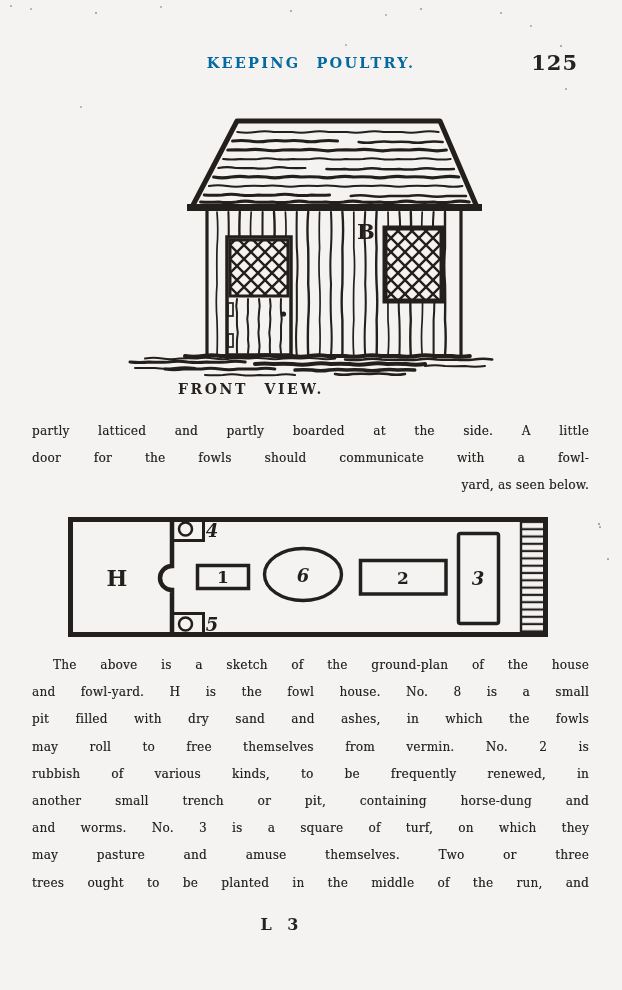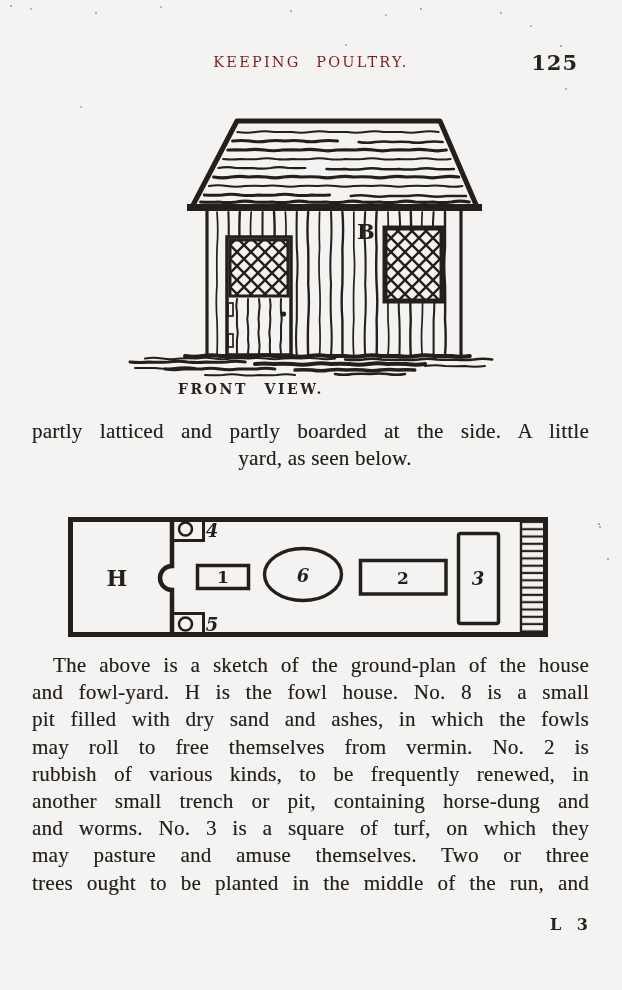--- a/index.html
+++ b/index.html
@@ -9,55 +9,54 @@
     font-family:"DejaVu Serif", serif;
     color:#221f1c;
     overflow:hidden;
   }
   #page{position:relative;width:622px;height:990px;background:#f4f3f1;}
 
   
   .running-head{
     position:absolute;top:54px;left:0;width:622px;height:26px;
     text-align:center;
-    font-size:14.5px;font-weight:normal;letter-spacing:2.2px;word-spacing:9px;
-    color:#7f1d1d;
+    font-size:14.5px;font-weight:bold;letter-spacing:2.2px;word-spacing:9px;
+    color:#0369a1;
   }
   .page-number{
     position:absolute;top:50px;right:44px;
     font-size:21px;font-weight:bold;letter-spacing:1px;color:#26221f;margin-left:16px;
   }
 
   
   .fig-house{position:absolute;left:125px;top:112px;}
   .fig-caption{
     position:absolute;top:381px;left:0;width:502px;text-align:center;
     font-size:14px;font-weight:bold;letter-spacing:2.6px;word-spacing:9px;
     color:#26221f;
   }
   .fig-plan{position:absolute;left:64px;top:511px;}
 
   
   .textblock{position:absolute;left:32px;width:557px;}
   #para1{top:418px;}
   #para2{top:652px;}
   .jline{
-    font-size:21px;line-height:27.2px;height:27.2px;overflow:hidden;
+    font-size:12px;line-height:27.2px;height:27.2px;overflow:hidden;
     text-align:justify;letter-spacing:0.25px;
     text-shadow:0.35px 0.35px 0 rgba(34,31,28,0.45);
     white-space:normal;
-    font-family:Liberation Serif, serif;
   }
   .jline::after{content:"";display:inline-block;width:100%;height:0;}
-  .jline.lastline{text-align:center;margin-left:29px;}
+  .jline.lastline{text-align:right;margin-left:29px;}
   .jline.lastline::after{width:0;}
   .jline.firstline{text-indent:21px;}
 
   .signature{
-    position:absolute;top:915px;left:0;width:622px;text-align:right;
+    position:absolute;top:915px;left:0;width:622px;text-align:center;
     font-size:16px;font-weight:bold;letter-spacing:5px;color:#26221f;
   }
   .signature span{position:relative;left:-29px;}
 
   
   .speckles{
     position:absolute;left:10px;top:5px;width:2px;height:2px;border-radius:50%;
     background:#a09d98;
     box-shadow:
       20px 3px 0 #a8a5a0, 85px 7px 0 #9a9792, 150px 1px 0 #a8a5a0,
@@ -168,20 +167,21 @@
         <path d="M 80 263 q 9.0 0.4 18.0 0 q 9.0 -1.6 18.0 0 q 9.0 1.2 18.0 0 q 9.0 0.4 18.0 0 q 9.0 -1.6 18.0 0" stroke="#221f1c" stroke-width="2" fill="none" stroke-linecap="round"></path>
         <path d="M 210 262 q 8.8 1.7 17.5 0 q 8.8 -0.6 17.5 0 q 8.8 -1.1 17.5 0 q 8.8 1.7 17.5 0" stroke="#221f1c" stroke-width="2.5" fill="none" stroke-linecap="round"></path>
         <path d="M 10 256 q 10.0 -0.1 20.0 0 q 10.0 1.5 20.0 0 q 10.0 -1.4 20.0 0" stroke="#221f1c" stroke-width="2" fill="none" stroke-linecap="round"></path>
       </g>
   </svg>
 
   <div class="fig-caption">FRONT VIEW.</div>
 
   <div class="textblock" id="para1">
     <div class="jline">partly latticed and partly boarded at the side.  A little</div>
+    <div class="jline">door for the fowls should communicate with a fowl-</div>
     <div class="jline lastline">yard, as seen below.</div>
   </div>
 
   <svg class="fig-plan" width="488" height="132" viewBox="0 0 488 132">
     <defs>
       <pattern id="rungs" width="24.5" height="7.3" patternUnits="userSpaceOnUse">
         <path d="M0,3.6 L24.5,3.6" stroke="#221f1c" stroke-width="2.2"></path>
       </pattern>
     </defs>
 

